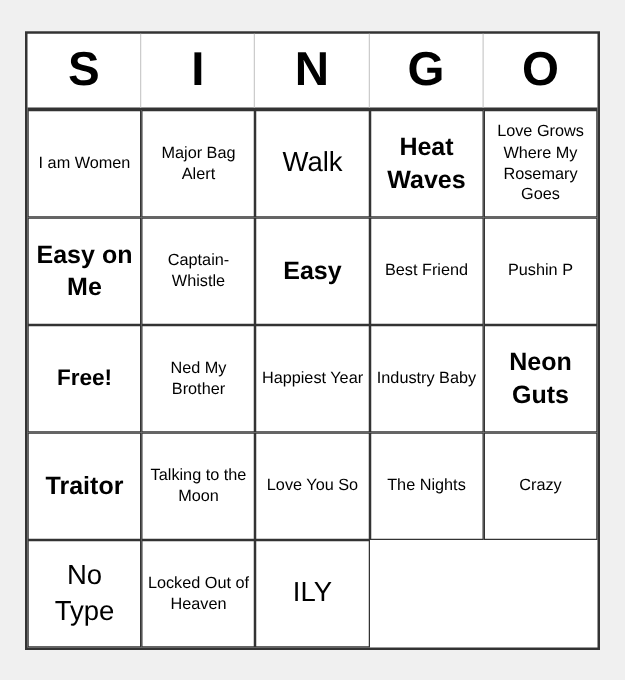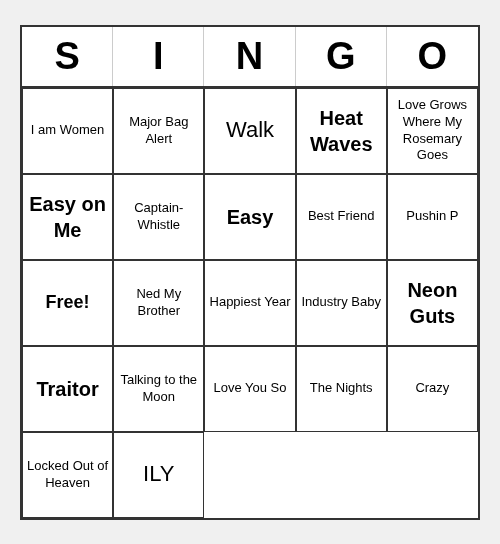--- a/index.html
+++ b/index.html
@@ -87,16 +87,17 @@
       <div class="bingo-cell free">Free!</div>
       <div class="bingo-cell">Ned My Brother</div>
       <div class="bingo-cell">Happiest Year</div>
       <div class="bingo-cell">Industry Baby</div>
       <div class="bingo-cell medium-text">Neon Guts</div>
       <div class="bingo-cell medium-text">Traitor</div>
       <div class="bingo-cell">Talking to the Moon</div>
       <div class="bingo-cell">Love You So</div>
       <div class="bingo-cell">The Nights</div>
       <div class="bingo-cell">Crazy</div>
+      <div class="bingo-cell large-text">No Type</div>
       <div class="bingo-cell">Locked Out of Heaven</div>
       <div class="bingo-cell large-text">ILY</div>
     </div>
 </div>
 
 </body></html>

